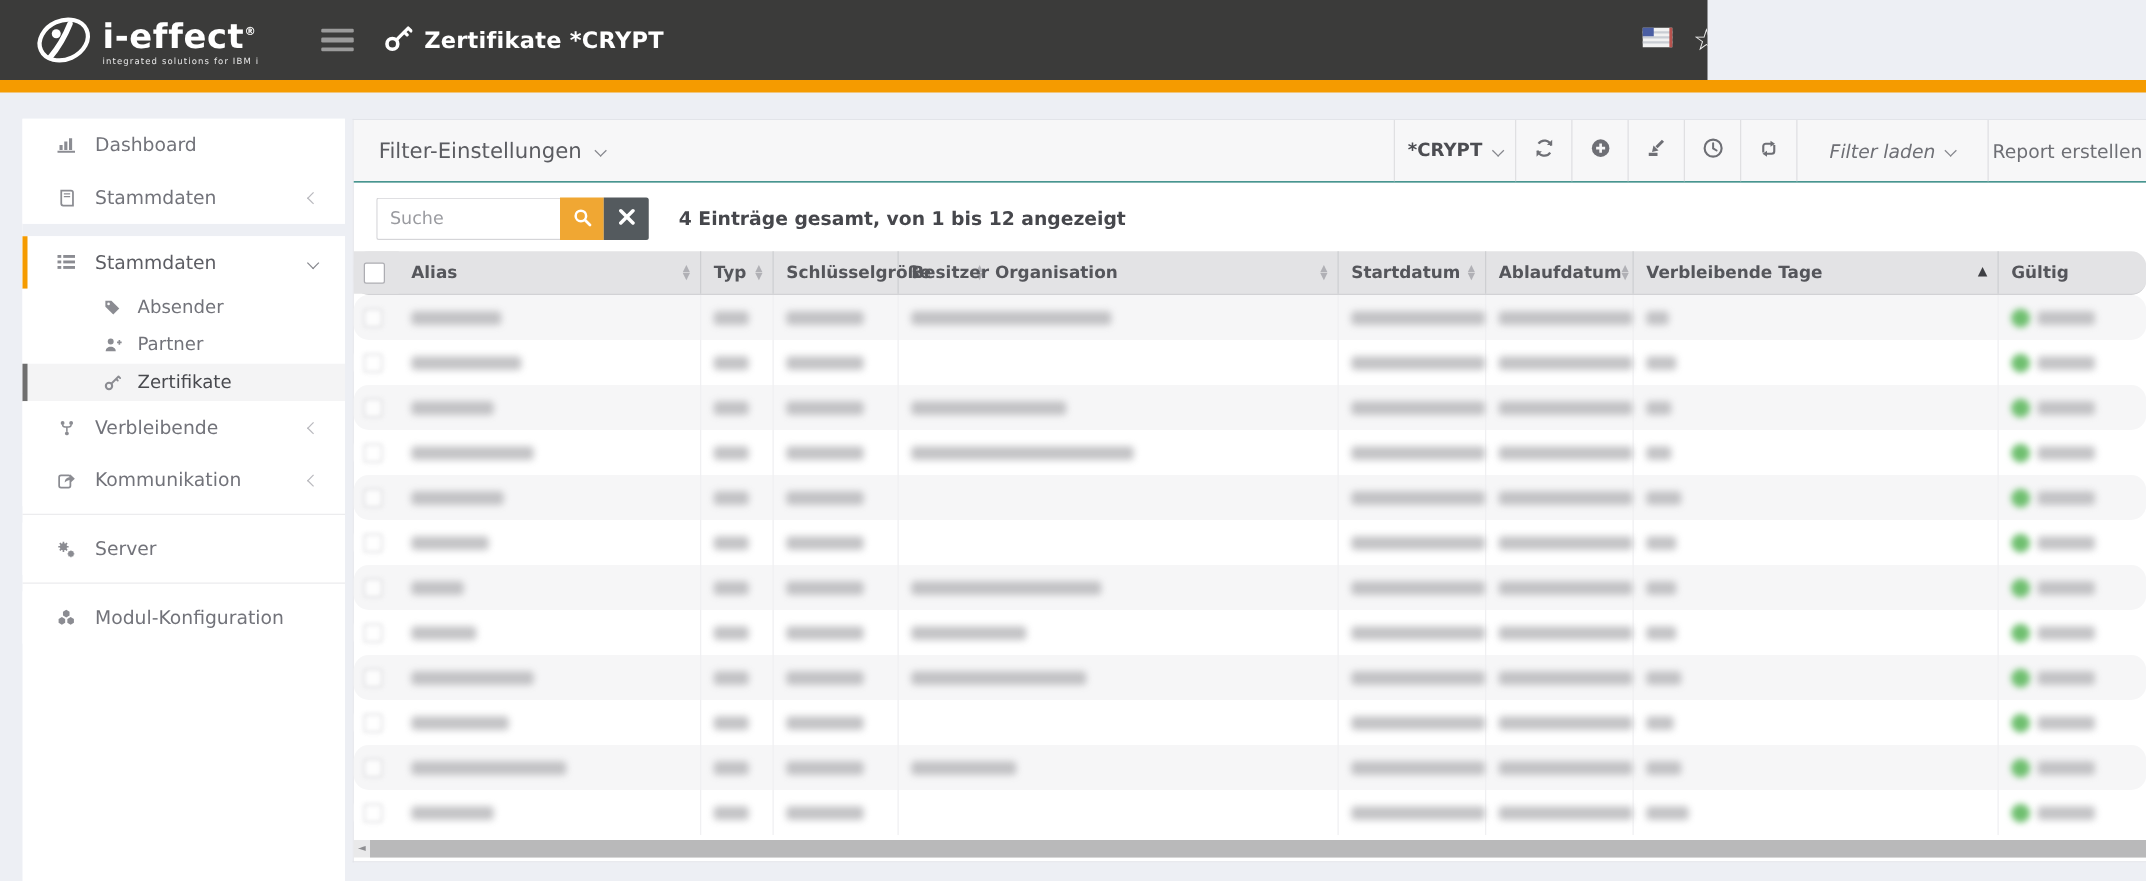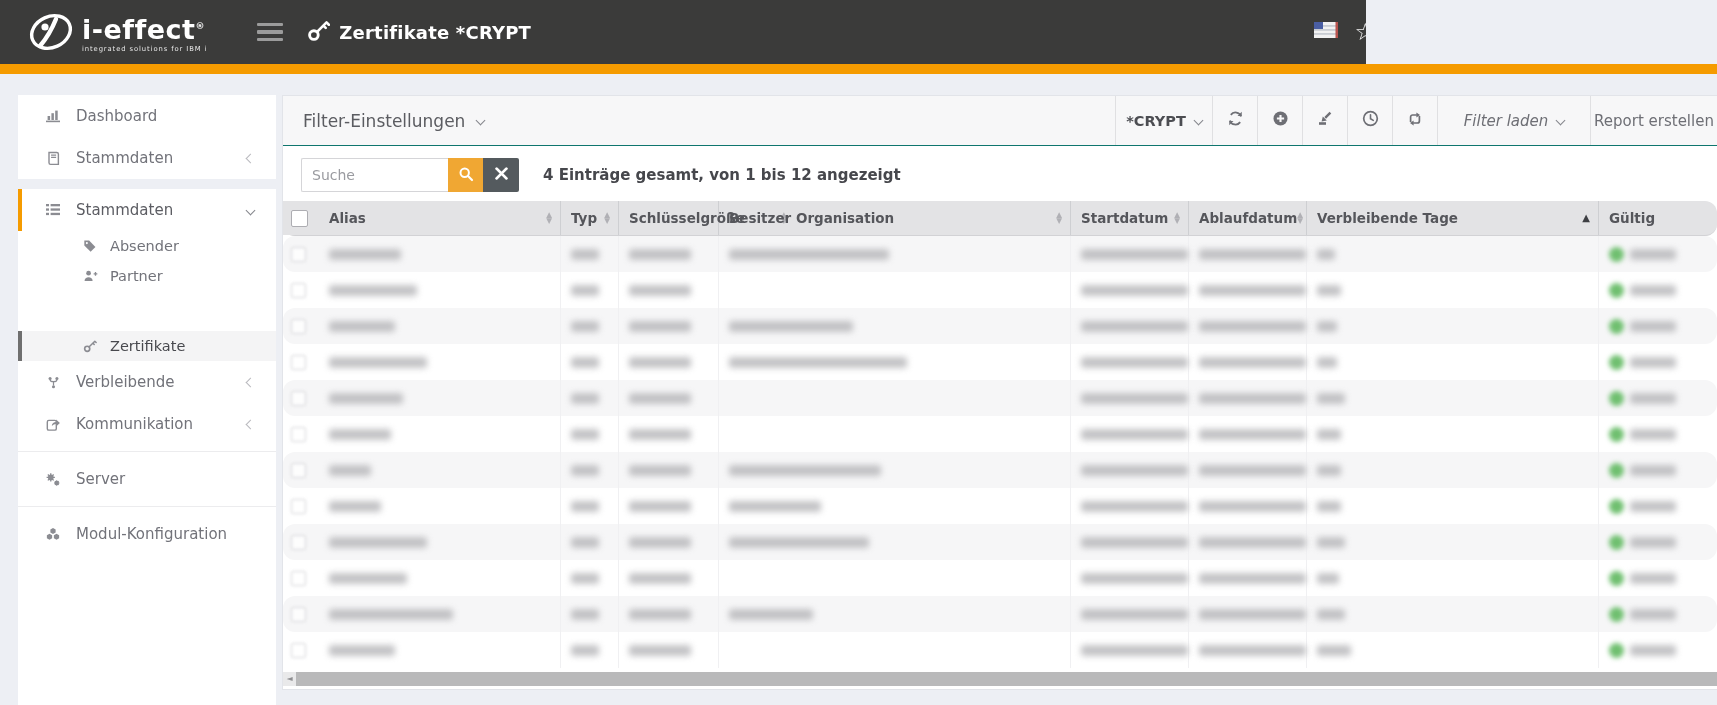--- a/index.html
+++ b/index.html
@@ -35,21 +35,21 @@
   
   .sidebar { position:absolute; left:18px; top:95px; width:258px; height:610px; background:#fff; }
   .sb-item {
     display:flex; align-items:center; height:42px; padding-left:25px;
     color:#72737a; font-size:15px; cursor:pointer; position:relative; background:#fff;
   }
   .sb-item .sb-ic { width:20px; display:flex; justify-content:center; color:#8b8c92; margin-right:13px; flex:0 0 20px; }
   .sb-item.sub { height:30px; padding-left:62px; font-size:14.5px; }
   .sb-item.sub .sb-ic { margin-right:10px; color:#8b8c92; }
   .sb-item.parent-active { border-left:4px solid #f59b00; padding-left:21px; color:#5c5d63; }
-  .sb-item.active { border-left:4px solid #6f6f6f; padding-left:58px; background:#f4f4f5; color:#48494e;margin-top:40px; }
+  .sb-item.active { border-left:4px solid #6f6f6f; padding-left:58px; background:#f4f4f5; color:#48494e; }
   .sb-item .chev { margin-left:auto; margin-right:22px; }
   .chev { width:7px; height:7px; display:inline-block; border-right:1.8px solid #b9b9be; border-bottom:1.8px solid #b9b9be; }
   .chev-left { transform:rotate(135deg); }
   .chev-down { transform:rotate(45deg); border-color:#85868c; }
   .sb-gap { height:10px; background:#edeff4; }
   .sb-line { height:1px; background:#ececee; margin:6px 0; }
 
   
   .panel {
     position:absolute; left:282px; top:95px; width:1435px; height:595px;

